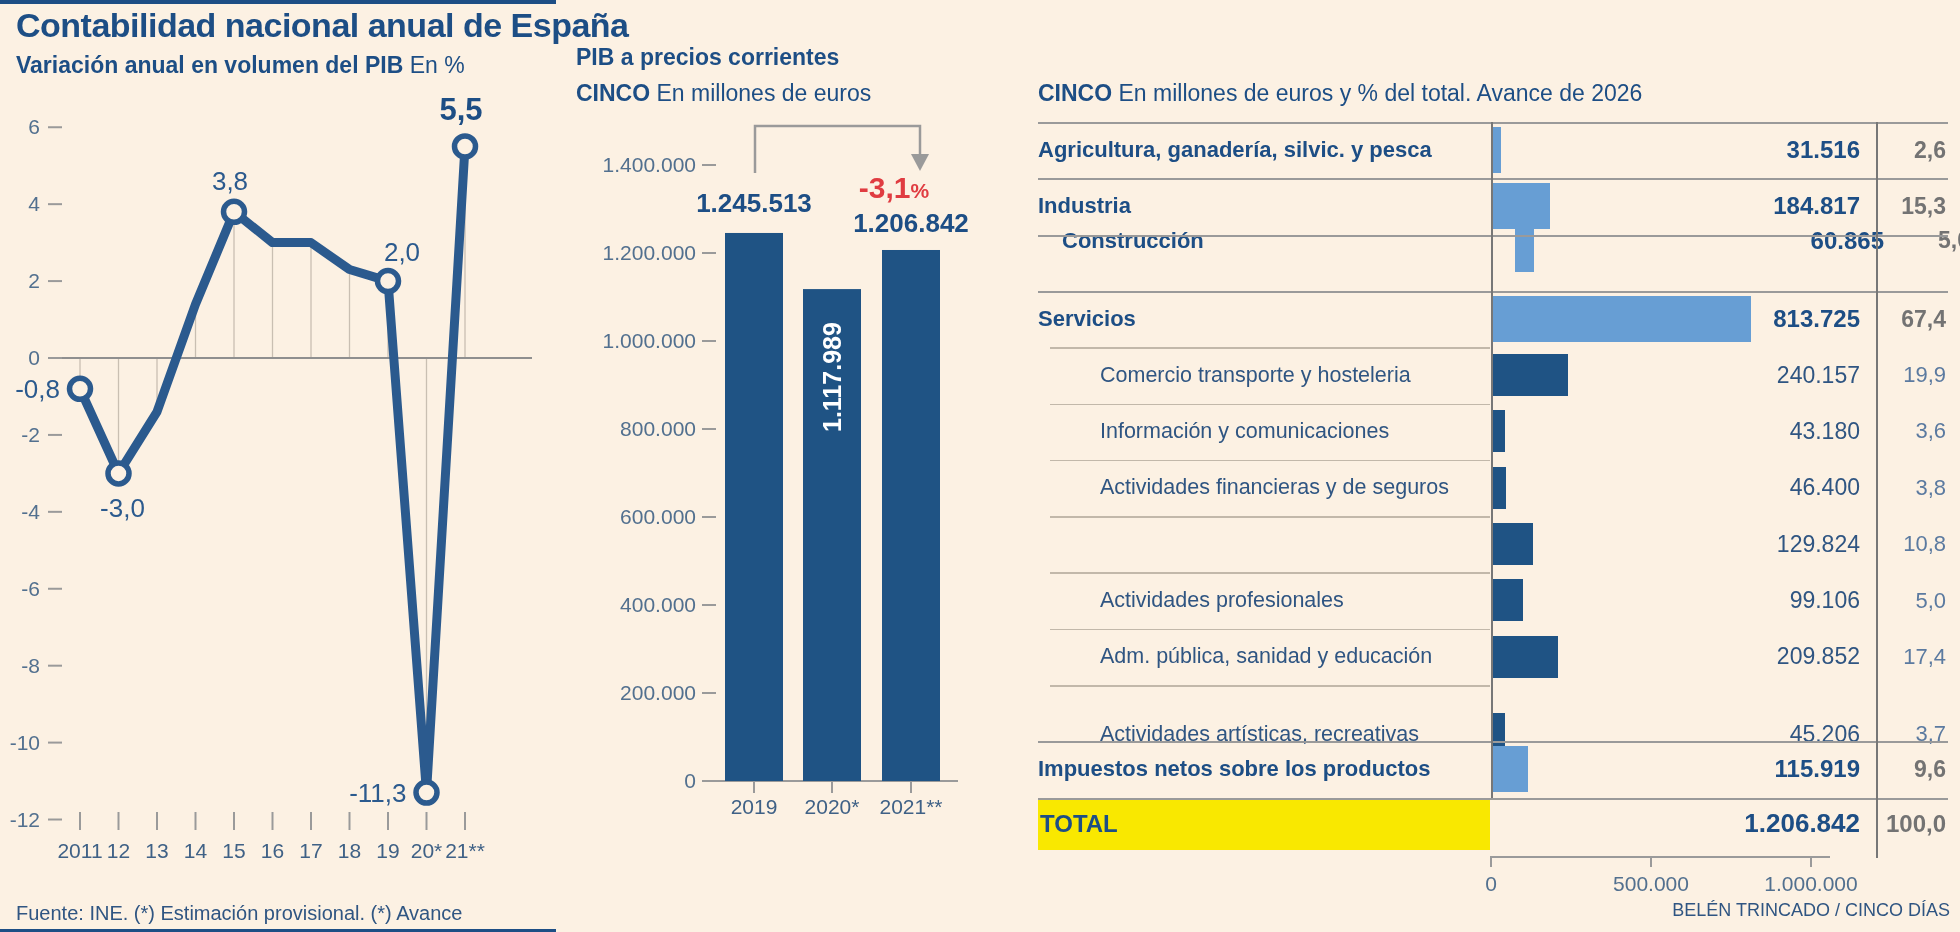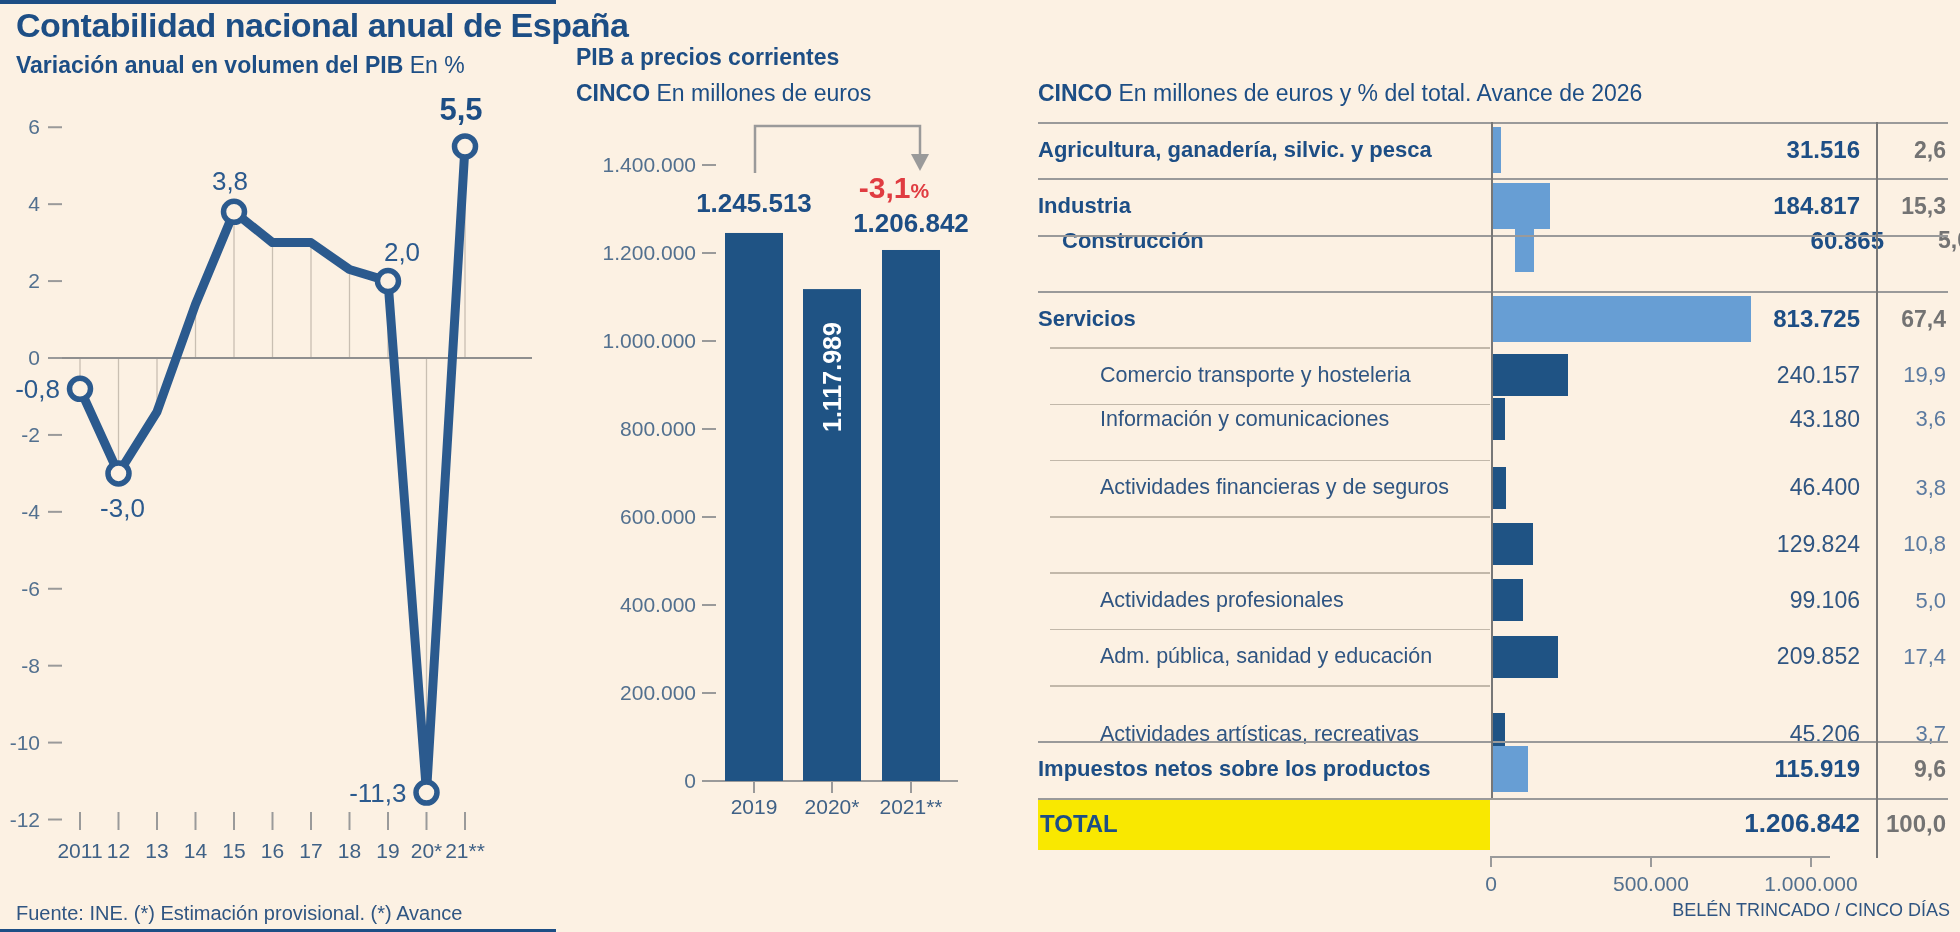--- a/index.html
+++ b/index.html
@@ -211,21 +211,21 @@
         <div class="tpct">67,4</div>
       </div>
       <div class="sep-main" style="top: 290.9px;"></div>
       <div class="trow sub" style="top: 347.2px; height: 56.3px;">
         <div class="tbar dark" style="width: 77px;"></div>
         <div class="tlabel">Comercio transporte y hosteleria</div>
         <div class="tval">240.157</div>
         <div class="tpct">19,9</div>
       </div>
       <div class="sep-sub" style="top: 347.2px;"></div>
-      <div class="trow sub" style="top: 391px; height: 56.3px;">
+      <div class="trow sub" style="top: 403px; height: 56.3px;">
         <div class="tbar dark" style="width: 14px;"></div>
         <div class="tlabel">Información y comunicaciones</div>
         <div class="tval">43.180</div>
         <div class="tpct">3,6</div>
       </div>
       <div class="sep-sub" style="top: 403.5px;"></div>
       <div class="trow sub" style="top: 459.8px; height: 56.3px;">
         <div class="tbar dark" style="width: 15px;"></div>
         <div class="tlabel">Actividades financieras y de seguros</div>
         <div class="tval">46.400</div>

